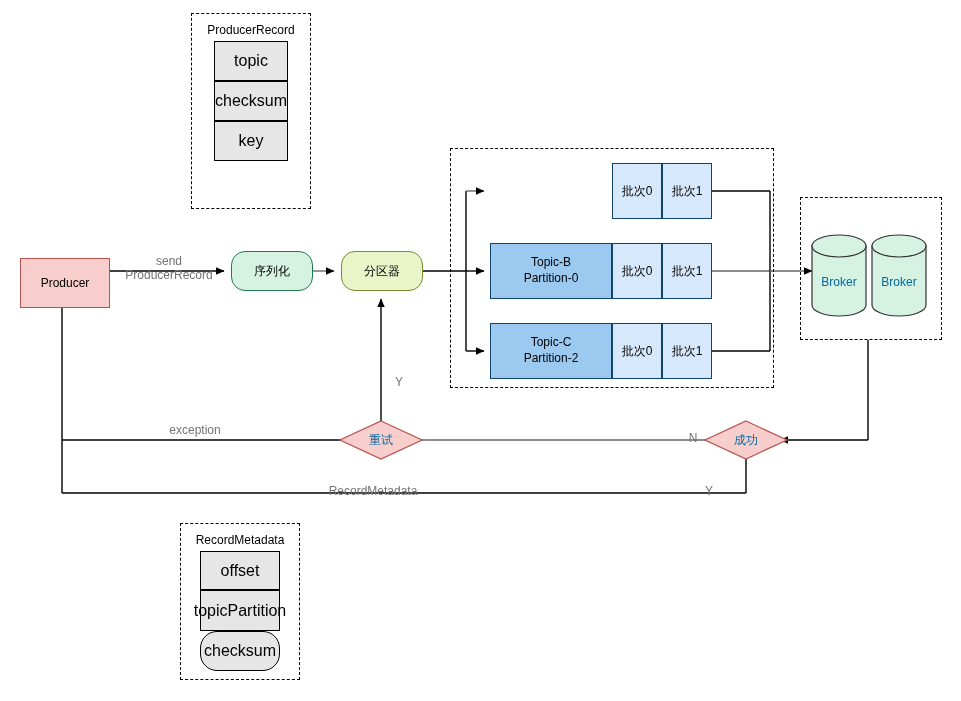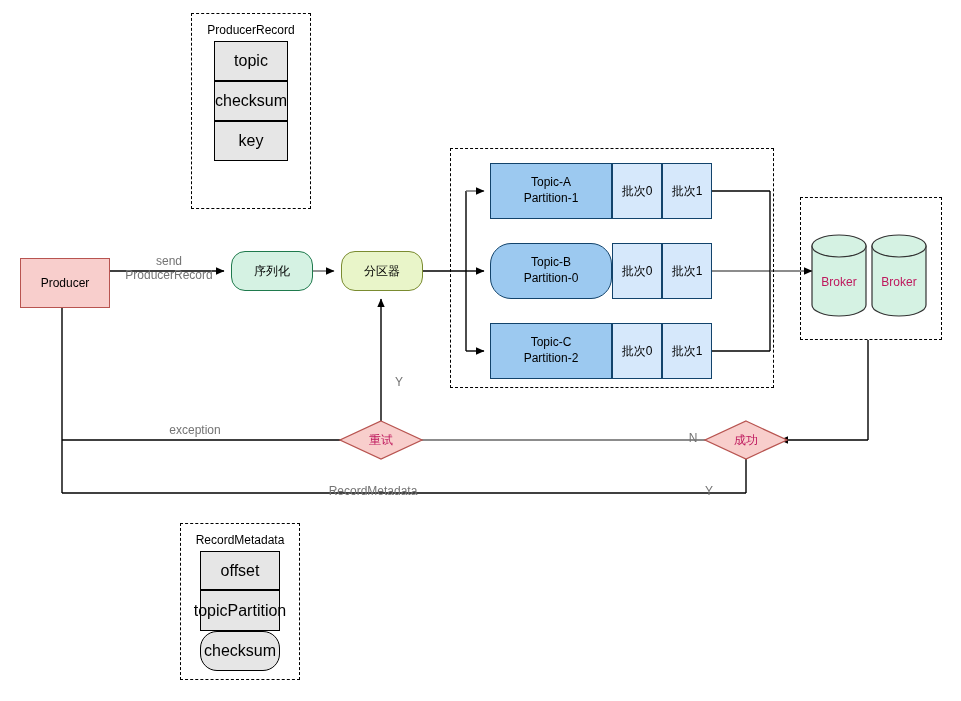--- a/index.html
+++ b/index.html
@@ -108,21 +108,21 @@
     position: absolute;
     font-size: 12px;
     color: #737373;
     white-space: nowrap;
     text-align: center;
     line-height: 1.2;
   }
   .shape-label {
     position: absolute;
     font-size: 12px;
-    color: #be185d;
+    color: #0369a1;
     white-space: nowrap;
     display: flex;
     align-items: center;
     justify-content: center;
   }
 </style>
 </head>
 <body>
 
 <div id="canvas">
@@ -194,28 +194,24 @@
   <div class="cell" style="left:214px; top:121px; width:74px; height:40px;">key</div>
 
   <div class="group" style="left:180px; top:523px; width:120px; height:157px;"></div>
   <div class="group-title" style="left:180px; top:533px; width:120px;">RecordMetadata</div>
   <div class="cell" style="left:200px; top:551px; width:80px; height:39px;">offset</div>
   <div class="cell" style="left:200px; top:590px; width:80px; height:41px;">topicPartition</div>
   <div class="cell" style="left:200px; top:631px; width:80px; height:40px;border-radius:17px;">checksum</div>
 
   <div class="group" style="left:450px; top:148px; width:324px; height:240px;"></div>
 
-  <div class="topic-label" style="left:490px; top:163px; width:122px; height:56px; flex-direction:column;">
-    <span>Topic-A</span>
-    <span>Partition-1</span>
-  </div>
   <div class="batch-cell" style="left:612px; top:163px; width:50px; height:56px;">批次0</div>
   <div class="batch-cell" style="left:662px; top:163px; width:50px; height:56px;">批次1</div>
 
-  <div class="topic-label" style="left:490px; top:243px; width:122px; height:56px; flex-direction:column;border-radius:21px;">
+  <div class="topic-label" style="left:490px; top:243px; width:122px; height:56px; flex-direction:column;">
     <span>Topic-B</span>
     <span>Partition-0</span>
   </div>
   <div class="batch-cell" style="left:612px; top:243px; width:50px; height:56px;">批次0</div>
   <div class="batch-cell" style="left:662px; top:243px; width:50px; height:56px;">批次1</div>
 
   <div class="topic-label" style="left:490px; top:323px; width:122px; height:56px; flex-direction:column;">
     <span>Topic-C</span>
     <span>Partition-2</span>
   </div>

